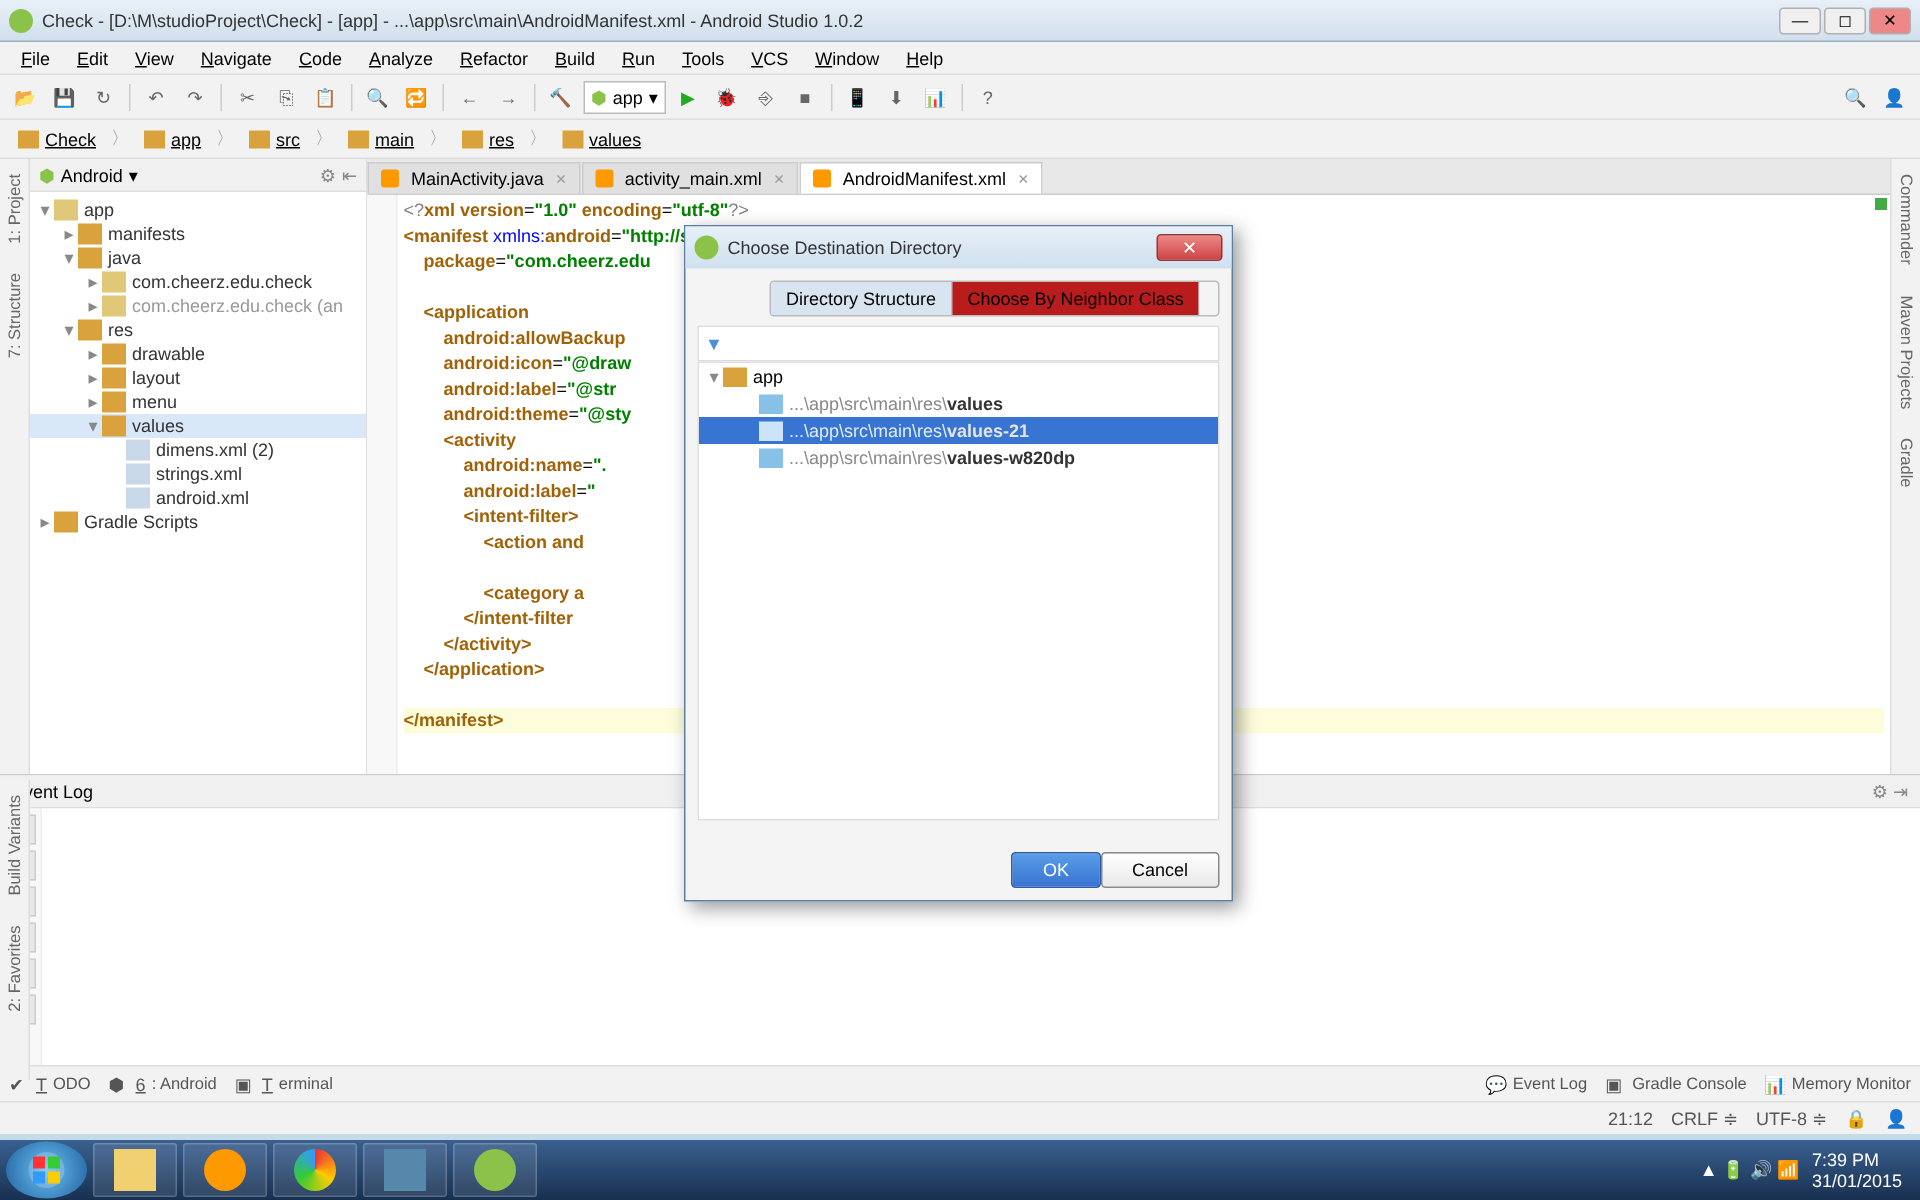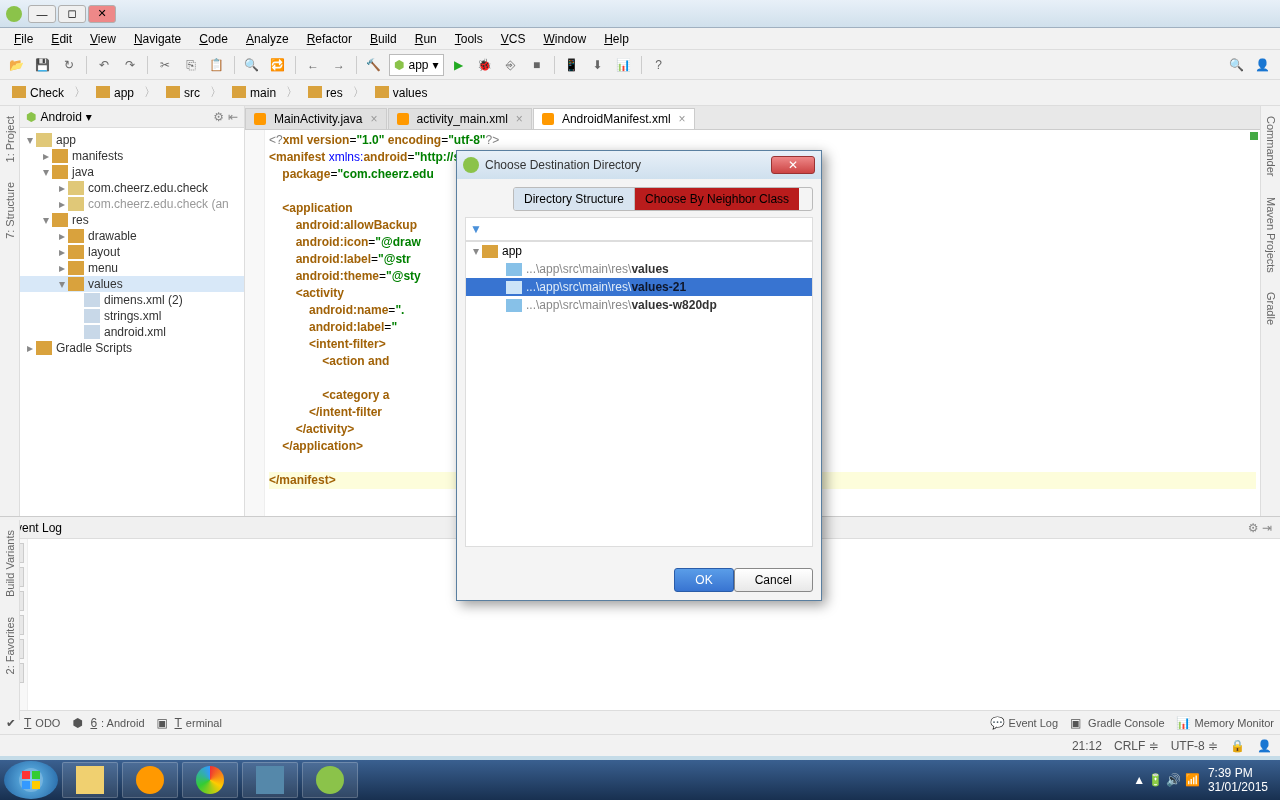--- a/index.html
+++ b/index.html
@@ -14,21 +14,21 @@
 
 .menubar { height: 22px; background: #f2f2f2; display: flex; align-items: center; padding: 0 6px; gap: 2px; border-bottom: 1px solid #ddd; }
 .menubar .menu-item { padding: 2px 8px; cursor: pointer; }
 
 .toolbar { height: 30px; background: #f2f2f2; display: flex; align-items: center; padding: 0 6px; gap: 4px; border-bottom: 1px solid #ddd; }
 .toolbar .tool-btn { width: 22px; height: 22px; display: flex; align-items: center; justify-content: center; border: 1px solid transparent; border-radius: 2px; cursor: pointer; color: #666; }
 .toolbar .sep { width: 1px; height: 18px; background: #ccc; margin: 0 2px; }
 .toolbar .combo { height: 22px; border: 1px solid #bbb; background: #fff; padding: 0 4px; display: flex; align-items: center; gap: 4px; }
 
 .breadcrumb { height: 26px; background: #f2f2f2; display: flex; align-items: center; padding: 0 6px; gap: 4px; border-bottom: 1px solid #ddd; }
-.breadcrumb .crumb { display: flex; align-items: flex-start; gap: 4px; padding: 2px 6px; cursor: pointer; }
+.breadcrumb .crumb { display: flex; align-items: center; gap: 4px; padding: 2px 6px; cursor: pointer; text-decoration: underline; }
 .breadcrumb .crumb .folder-icon { width: 14px; height: 12px; background: #d9a23d; }
 .breadcrumb .sep-arrow { color: #999; }
 
 .main-area { display: flex; height: 410px; }
 .left-rail { width: 20px; background: #f2f2f2; border-right: 1px solid #ddd; display: flex; flex-direction: column; align-items: center; padding-top: 4px; gap: 8px; }
 .left-rail .rail-tab { writing-mode: vertical-rl; transform: rotate(180deg); padding: 6px 2px; color: #666; cursor: pointer; font-size: 11px; }
 
 .project-panel { width: 225px; background: #fff; border-right: 1px solid #ddd; display: flex; flex-direction: column; }
 .project-panel .panel-header { height: 22px; background: #f0f0f0; border-bottom: 1px solid #ddd; display: flex; align-items: center; padding: 0 6px; gap: 4px; }
 .project-panel .tree { flex: 1; overflow: auto; padding: 4px 0; }
@@ -91,37 +91,38 @@
 .dialog-filter .funnel { color: #4a90d9; }
 .dialog-tree { border: 1px solid #ddd; background: #fff; height: 306px; overflow: auto; }
 .dialog-tree .dt-item { display: flex; align-items: center; padding: 2px 4px; cursor: pointer; }
 .dialog-tree .dt-item.selected { background: #3874d1; color: #fff; }
 .dialog-tree .dt-item .toggle { width: 12px; text-align: center; color: #888; }
 .dialog-tree .dt-item .icon { width: 16px; height: 13px; background: #87c1e8; margin-right: 4px; }
 .dialog-tree .dt-item.selected .icon { background: #cce4f8; }
 .dialog-tree .dt-item .path { color: #888; }
 .dialog-tree .dt-item.selected .path { color: #e0ecf8; }
 .dialog-tree .dt-item .folder-name { font-weight: bold; color: #333; }
-.dialog-tree .dt-item.selected .folder-name { color: #0f172a; }
+.dialog-tree .dt-item.selected .folder-name { color: #e5e5e5; }
 .dialog-buttons { margin-top: 21px; display: flex; justify-content: flex-end; gap: 0; }
 .dialog-buttons button { padding: 4px 20px; border: 1px solid #888; border-radius: 3px; background: linear-gradient(#fff,#e8e8e8); cursor: pointer; }
 .dialog-buttons button.primary { background: linear-gradient(#5a9de8,#3874d1); color: #fff; border-color: #2a5ca8; }
 
 .taskbar { position: absolute; bottom: 0; left: 0; right: 0; height: 40px; background: linear-gradient(#3a6090, #183050); display: flex; align-items: center; padding: 0 4px; gap: 4px; }
 .taskbar .start { width: 54px; height: 38px; background: radial-gradient(circle,#6ac0f0,#2060a0); border-radius: 50%; display: flex; align-items: center; justify-content: center; }
 .taskbar .tb-app { width: 56px; height: 36px; background: rgba(255,255,255,0.1); border: 1px solid rgba(255,255,255,0.2); border-radius: 2px; display: flex; align-items: center; justify-content: center; }
 .taskbar .tb-app .ico { width: 28px; height: 28px; }
 .taskbar .tray { margin-left: auto; display: flex; align-items: center; gap: 8px; color: #fff; font-size: 11px; padding-right: 8px; }
 .taskbar .tray .clock { line-height: 14px; }
 </style>
 </head>
 <body>
 
 <div class="titlebar">
   <span class="app-icon"></span>
+  <span class="title-text">Check - [D:\M\studioProject\Check] - [app] - ...\app\src\main\AndroidManifest.xml - Android Studio 1.0.2</span>
   <div class="win-controls">
     <div class="win-btn">—</div>
     <div class="win-btn">◻</div>
     <div class="win-btn close">✕</div>
   </div>
 </div>
 
 <div class="menubar" id="menubar">
     <span class="menu-item"><u>F</u>ile</span>
     <span class="menu-item"><u>E</u>dit</span>

